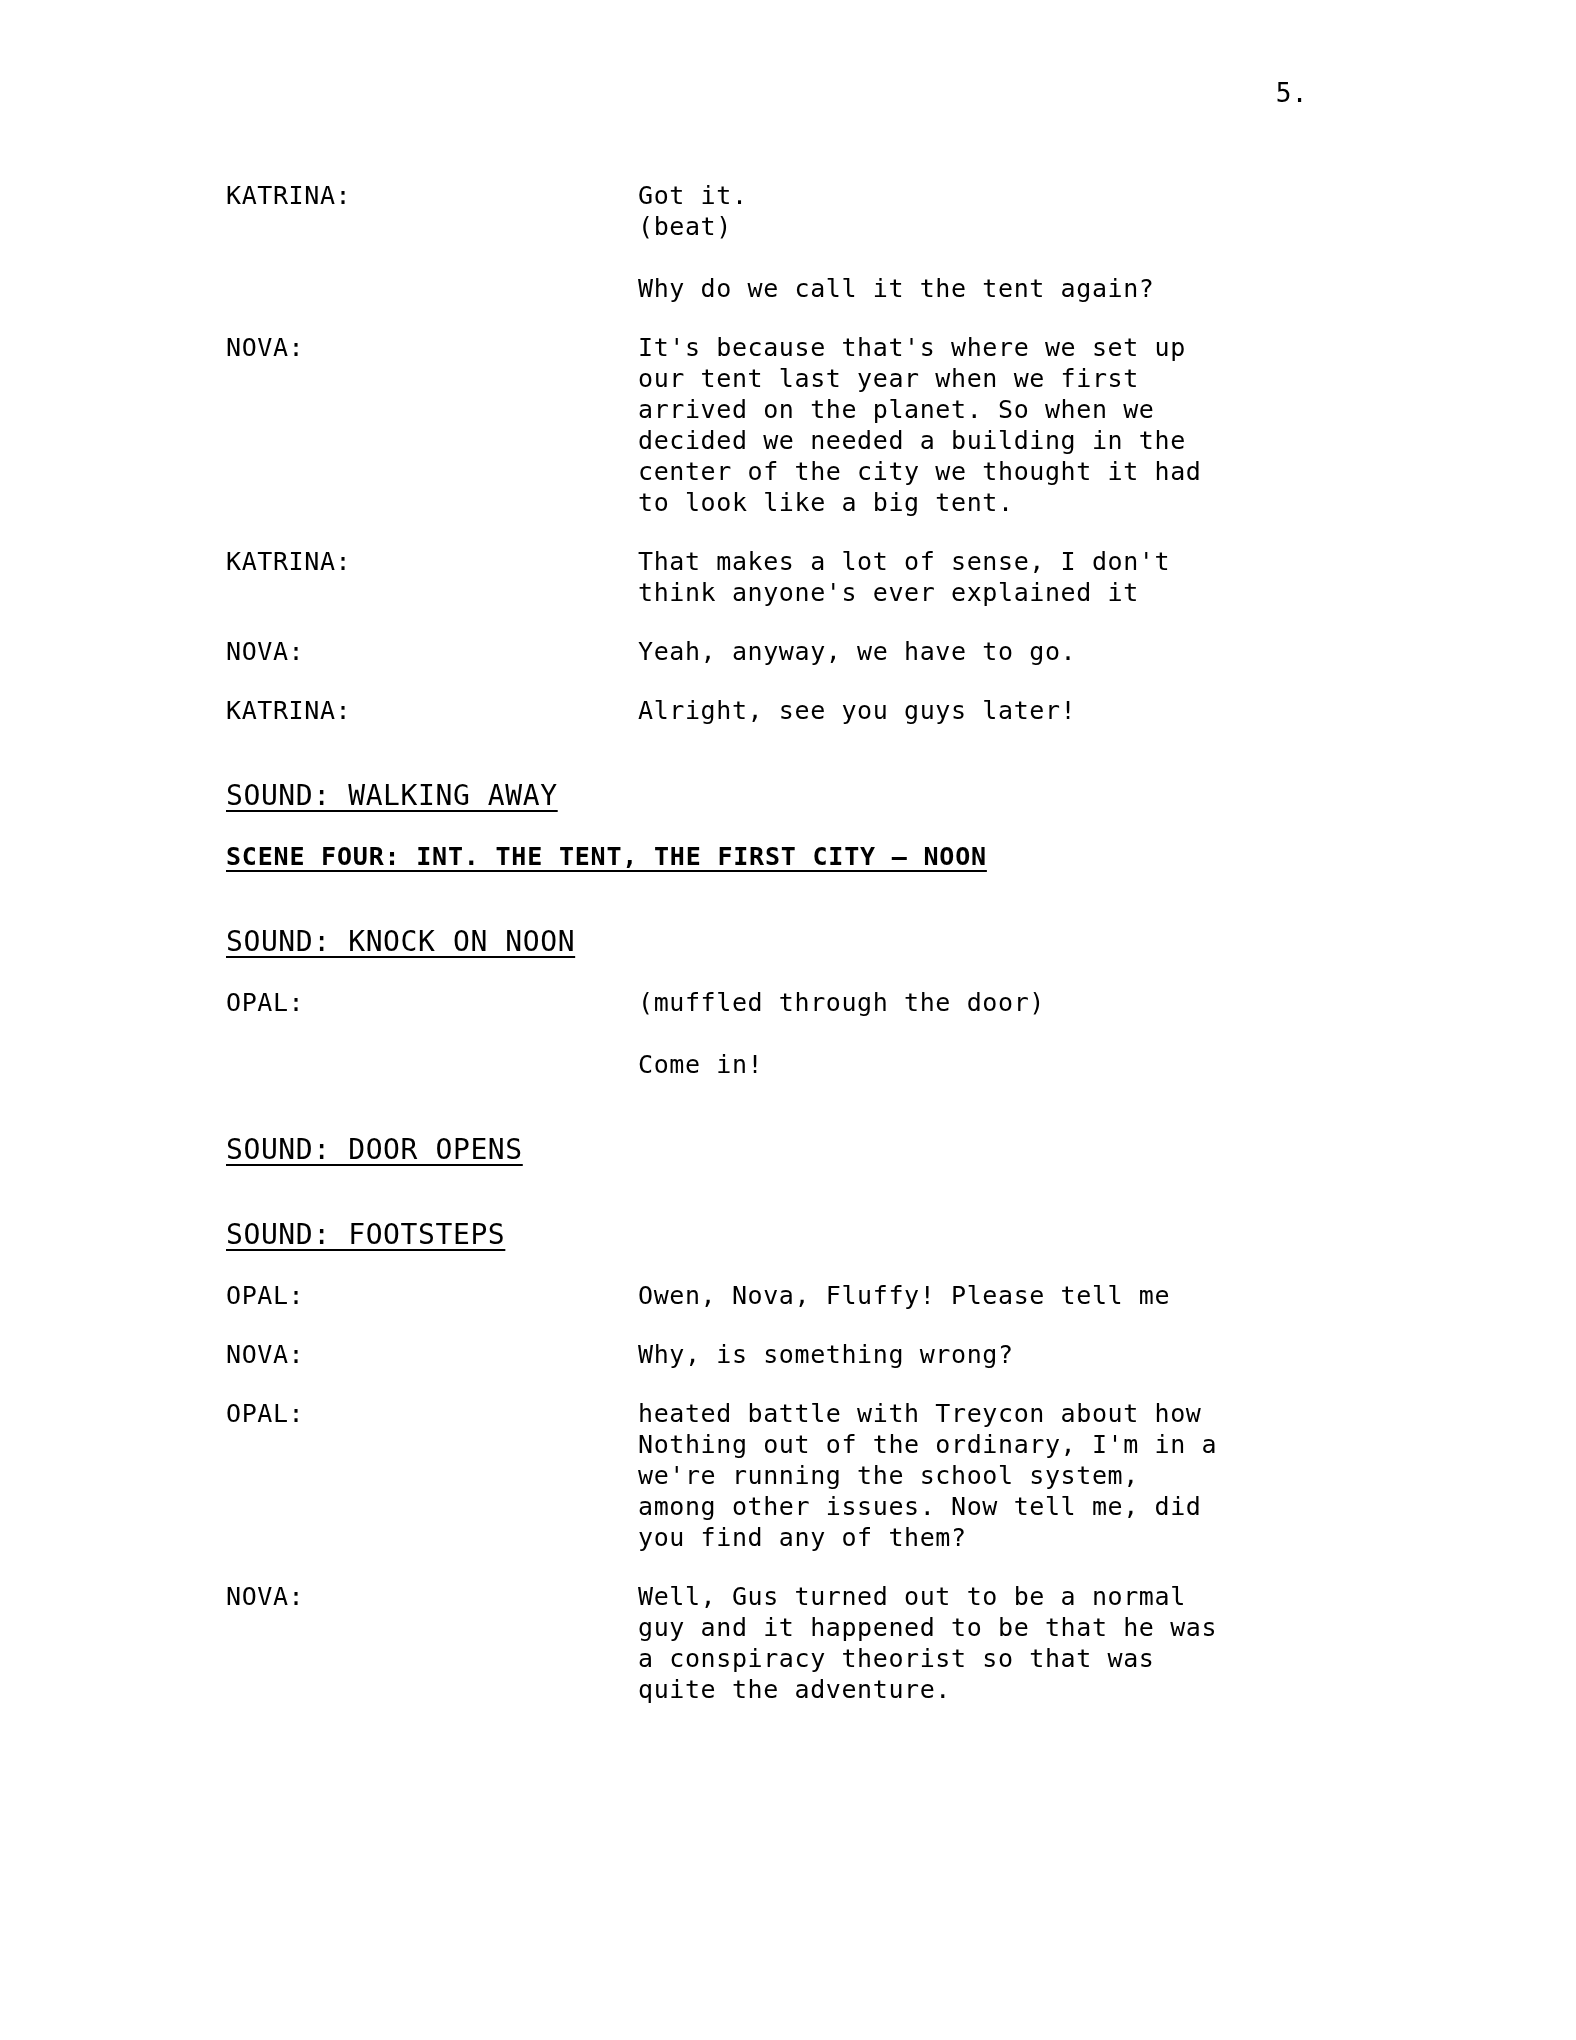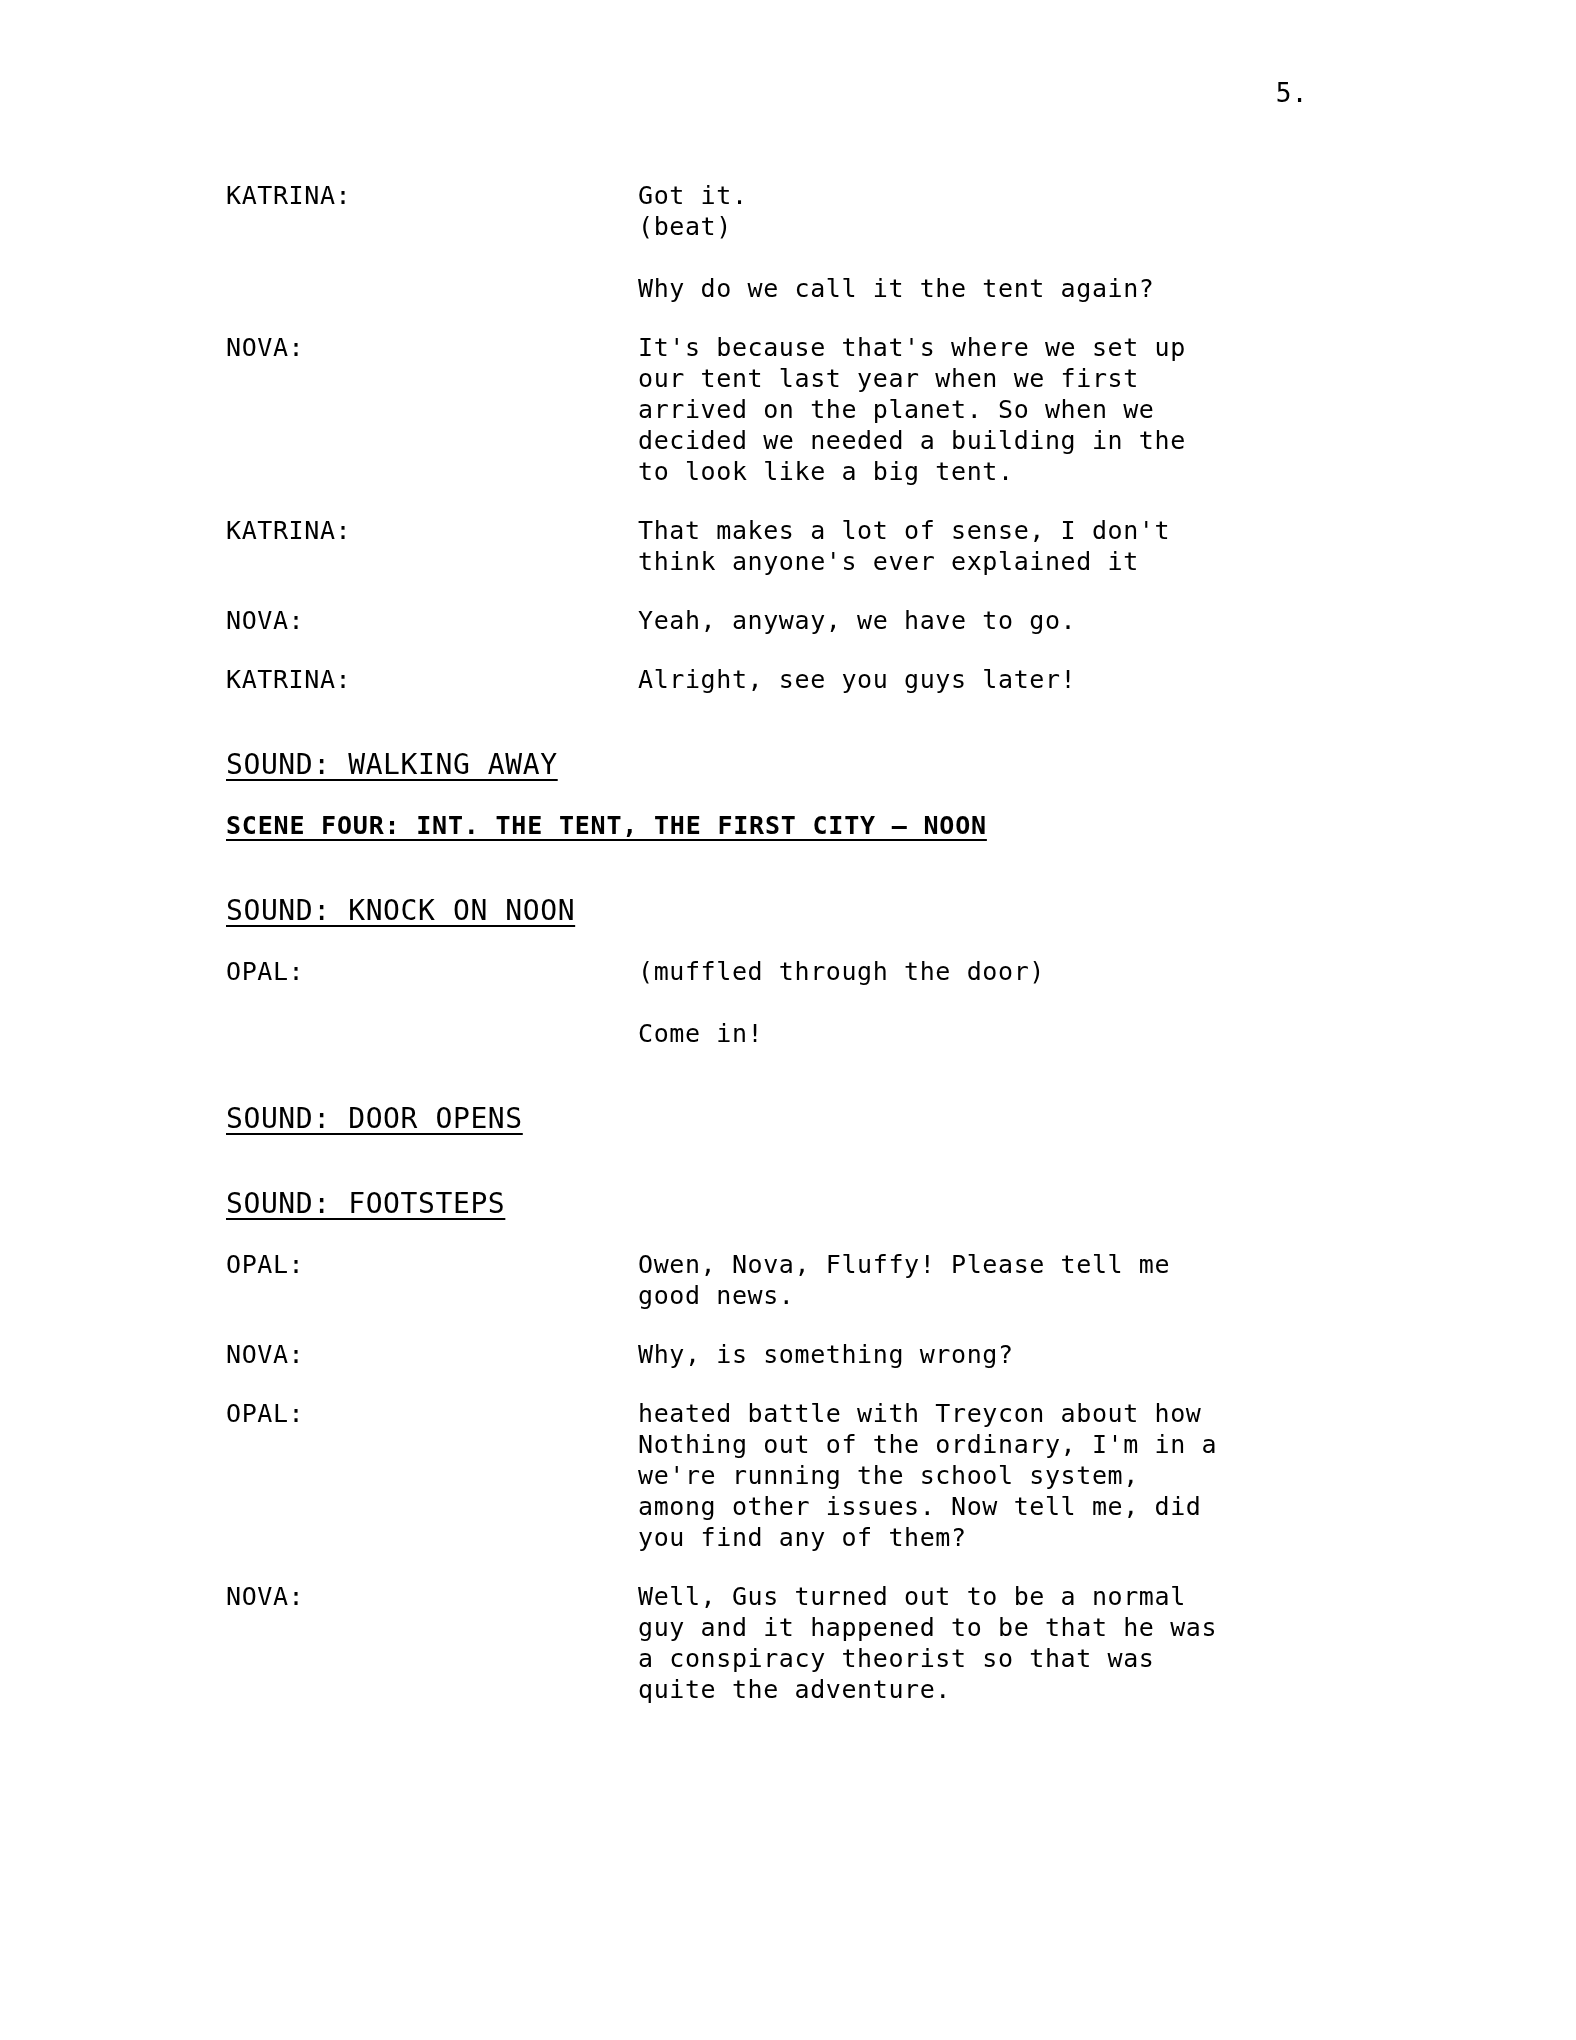--- a/index.html
+++ b/index.html
@@ -100,20 +100,21 @@
           <div class="line line-gap">Why do we call it the tent again?</div>
         </div>
       </div>
       <div class="dialogue-block">
         <div class="speaker">NOVA:</div>
         <div class="lines">
           <div class="line">It's because that's where we set up</div>
           <div class="line">our tent last year when we first</div>
           <div class="line">arrived on the planet. So when we</div>
           <div class="line">decided we needed a building in the</div>
+          <div class="line">center of the city we thought it had</div>
           <div class="line">to look like a big tent.</div>
         </div>
       </div>
       <div class="dialogue-block">
         <div class="speaker">KATRINA:</div>
         <div class="lines">
           <div class="line">That makes a lot of sense, I don't</div>
           <div class="line">think anyone's ever explained it</div>
         </div>
       </div>
@@ -138,21 +139,20 @@
           <div class="line">(muffled through the door)</div>
           <div class="line line-gap">Come in!</div>
         </div>
       </div>
       <div class="cue-row"><span class="sound-cue">SOUND: DOOR OPENS</span></div>
       <div class="cue-row"><span class="sound-cue">SOUND: FOOTSTEPS</span></div>
       <div class="dialogue-block">
         <div class="speaker">OPAL:</div>
         <div class="lines">
           <div class="line">Owen, Nova, Fluffy! Please tell me</div>
-          <div class="line">good news.</div>
         </div>
       </div>
       <div class="dialogue-block">
         <div class="speaker">NOVA:</div>
         <div class="lines">
           <div class="line">Why, is something wrong?</div>
         </div>
       </div>
       <div class="dialogue-block">
         <div class="speaker">OPAL:</div>

